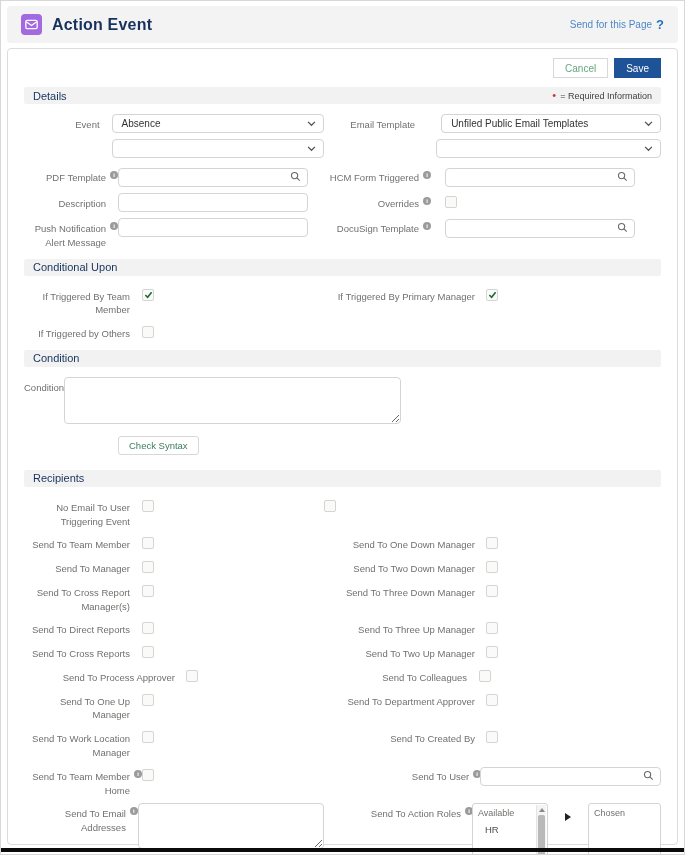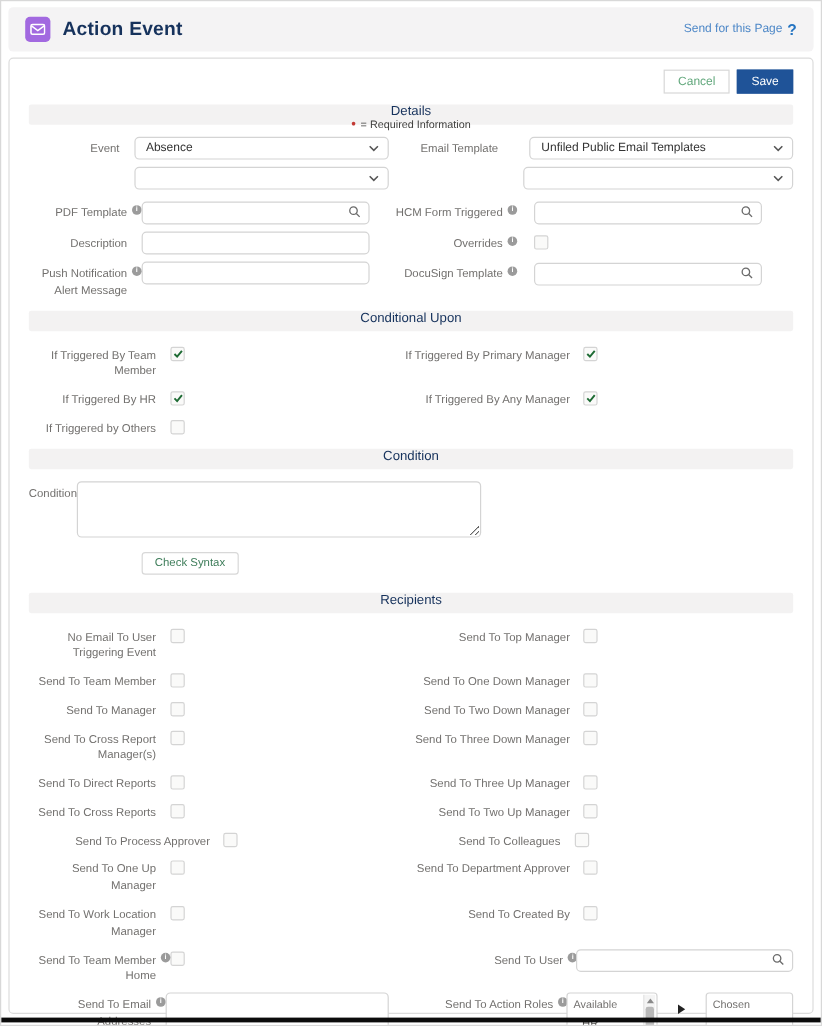--- a/index.html
+++ b/index.html
@@ -28,21 +28,21 @@
   .card{
     margin:5px 6px 0; height:797px; border:1px solid #dcdcdc; border-radius:4px;
     background:#fff; padding:9px 16px 0; position:relative;
   }
   .actions-row{ display:flex; justify-content:flex-end; gap:6px; }
   .btn{ height:20px; font-size:10px; font-family:inherit; border-radius:0; padding:0 11px; cursor:pointer; }
   .btn-cancel{ background:#fff; border:1px solid #d8d8d8; color:#64a97e; }
   .btn-save{ background:#1f5398; border:1px solid #1f5398; color:#fff; }
   .section-bar{
     margin-top:9px; background:#f3f2f2; border-radius:2px; height:17px;
-    display:flex; align-items:center; justify-content:space-between; padding:0 9px;flex-direction:column;
+    display:flex; align-items:center; justify-content:space-between; padding:0 9px;
   }
   .section-title{ font-size:11px; color:#16325c; }
   .required-note{ font-size:9px; color:#3e3e3c; display:flex; align-items:center; gap:4px;}
   .req-dot{ color:#c23934; font-size:11px; line-height:9px; }
   
   .rows{ margin-top:10px; }
   .form-row{ display:flex; align-items:flex-start; margin-bottom:6px; }
   .cell{ display:flex; align-items:flex-start; }
   .cell-l{ width:300px; flex:0 0 auto; }
   .cell-r{ width:337px; flex:0 0 auto; }
@@ -269,38 +269,20 @@
         <span class="lbl chk">If Triggered By Primary Manager</span>
         <span class="cb">
           <svg width="9" height="8" viewBox="0 0 10 9">
               <path d="M1.5 4.5 L4 7 L8.5 1.5" fill="none" stroke="#1e6b34" stroke-width="1.8"></path>
             </svg>
         </span>
       </div>
     </div>
     <div class="form-row">
       <div class="cell cell-l">
-        <span class="lbl chk">If Triggered By HR</span>
-        <span class="cb">
-          <svg width="9" height="8" viewBox="0 0 10 9">
-              <path d="M1.5 4.5 L4 7 L8.5 1.5" fill="none" stroke="#1e6b34" stroke-width="1.8"></path>
-            </svg>
-        </span>
-      </div>
-      <div class="cell cell-r">
-        <span class="lbl chk">If Triggered By Any Manager</span>
-        <span class="cb">
-          <svg width="9" height="8" viewBox="0 0 10 9">
-              <path d="M1.5 4.5 L4 7 L8.5 1.5" fill="none" stroke="#1e6b34" stroke-width="1.8"></path>
-            </svg>
-        </span>
-      </div>
-    </div>
-    <div class="form-row">
-      <div class="cell cell-l">
         <span class="lbl chk">If Triggered by Others</span>
         <span class="cb"></span>
       </div>
     </div>
   </div>
 
   <div class="section-bar">
     <span class="section-title">Condition</span>
   </div>
 
@@ -318,21 +300,20 @@
     <span class="section-title">Recipients</span>
   </div>
 
   <div class="rows">
     <div class="form-row">
       <div class="cell cell-l">
         <span class="lbl chk">No Email To User Triggering Event</span>
         <span class="cb"></span>
       </div>
       <div class="cell cell-r">
-        <span class="lbl chk">Send To Top Manager</span>
         <span class="cb"></span>
       </div>
     </div>
     <div class="form-row">
       <div class="cell cell-l">
         <span class="lbl chk">Send To Team Member</span>
         <span class="cb"></span>
       </div>
       <div class="cell cell-r">
         <span class="lbl chk">Send To One Down Manager</span>

